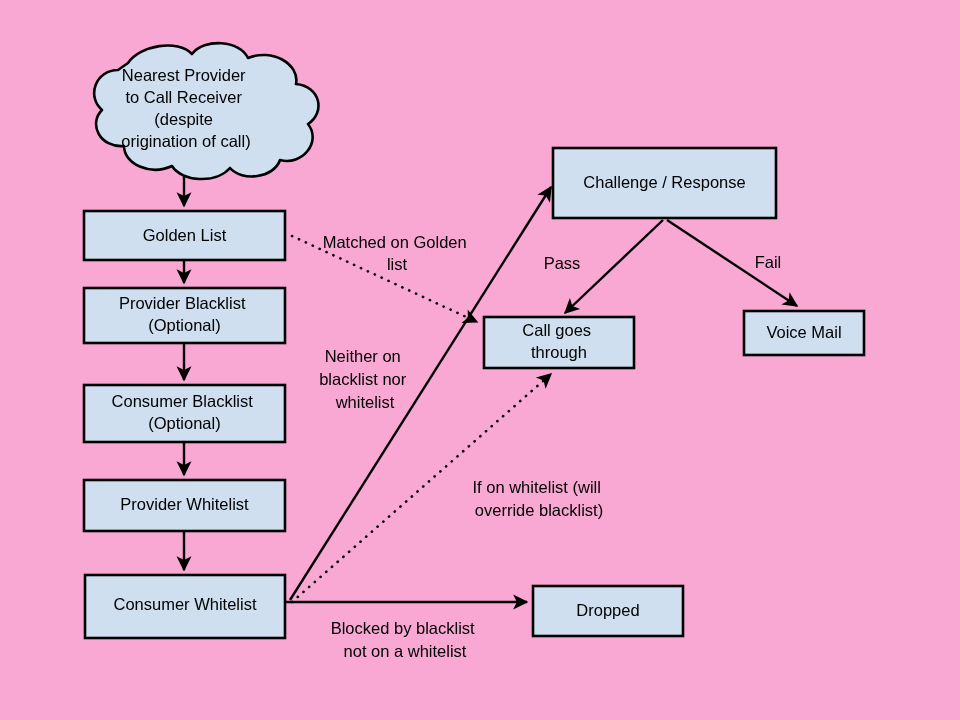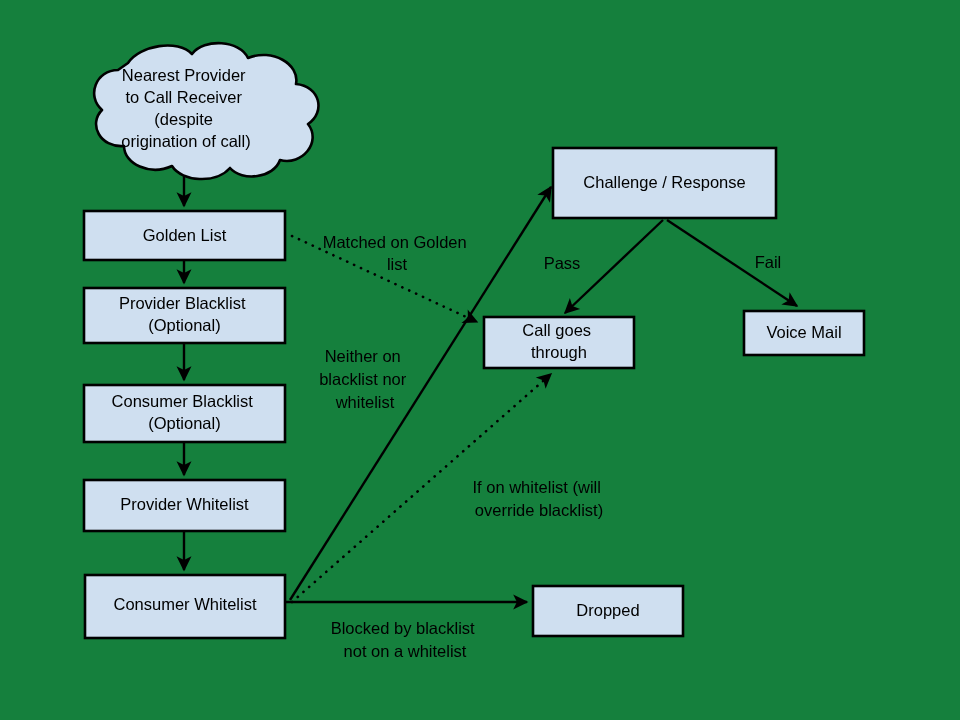--- a/index.html
+++ b/index.html
@@ -4,21 +4,21 @@
 <style>
   html, body {
     margin: 0;
     padding: 0;
     background: #ffffff;
   }
   #canvas-wrap {
     position: relative;
     width: 960px;
     height: 720px;
-    background: #15803d;
+    background: #f9a8d4;
     overflow: hidden;
     font-family: "Liberation Sans", sans-serif;
   }
   svg#flow {
     display: block;
     width: 960px;
     height: 720px;
   }
   .node-shape {
     fill: #cfdff0;

